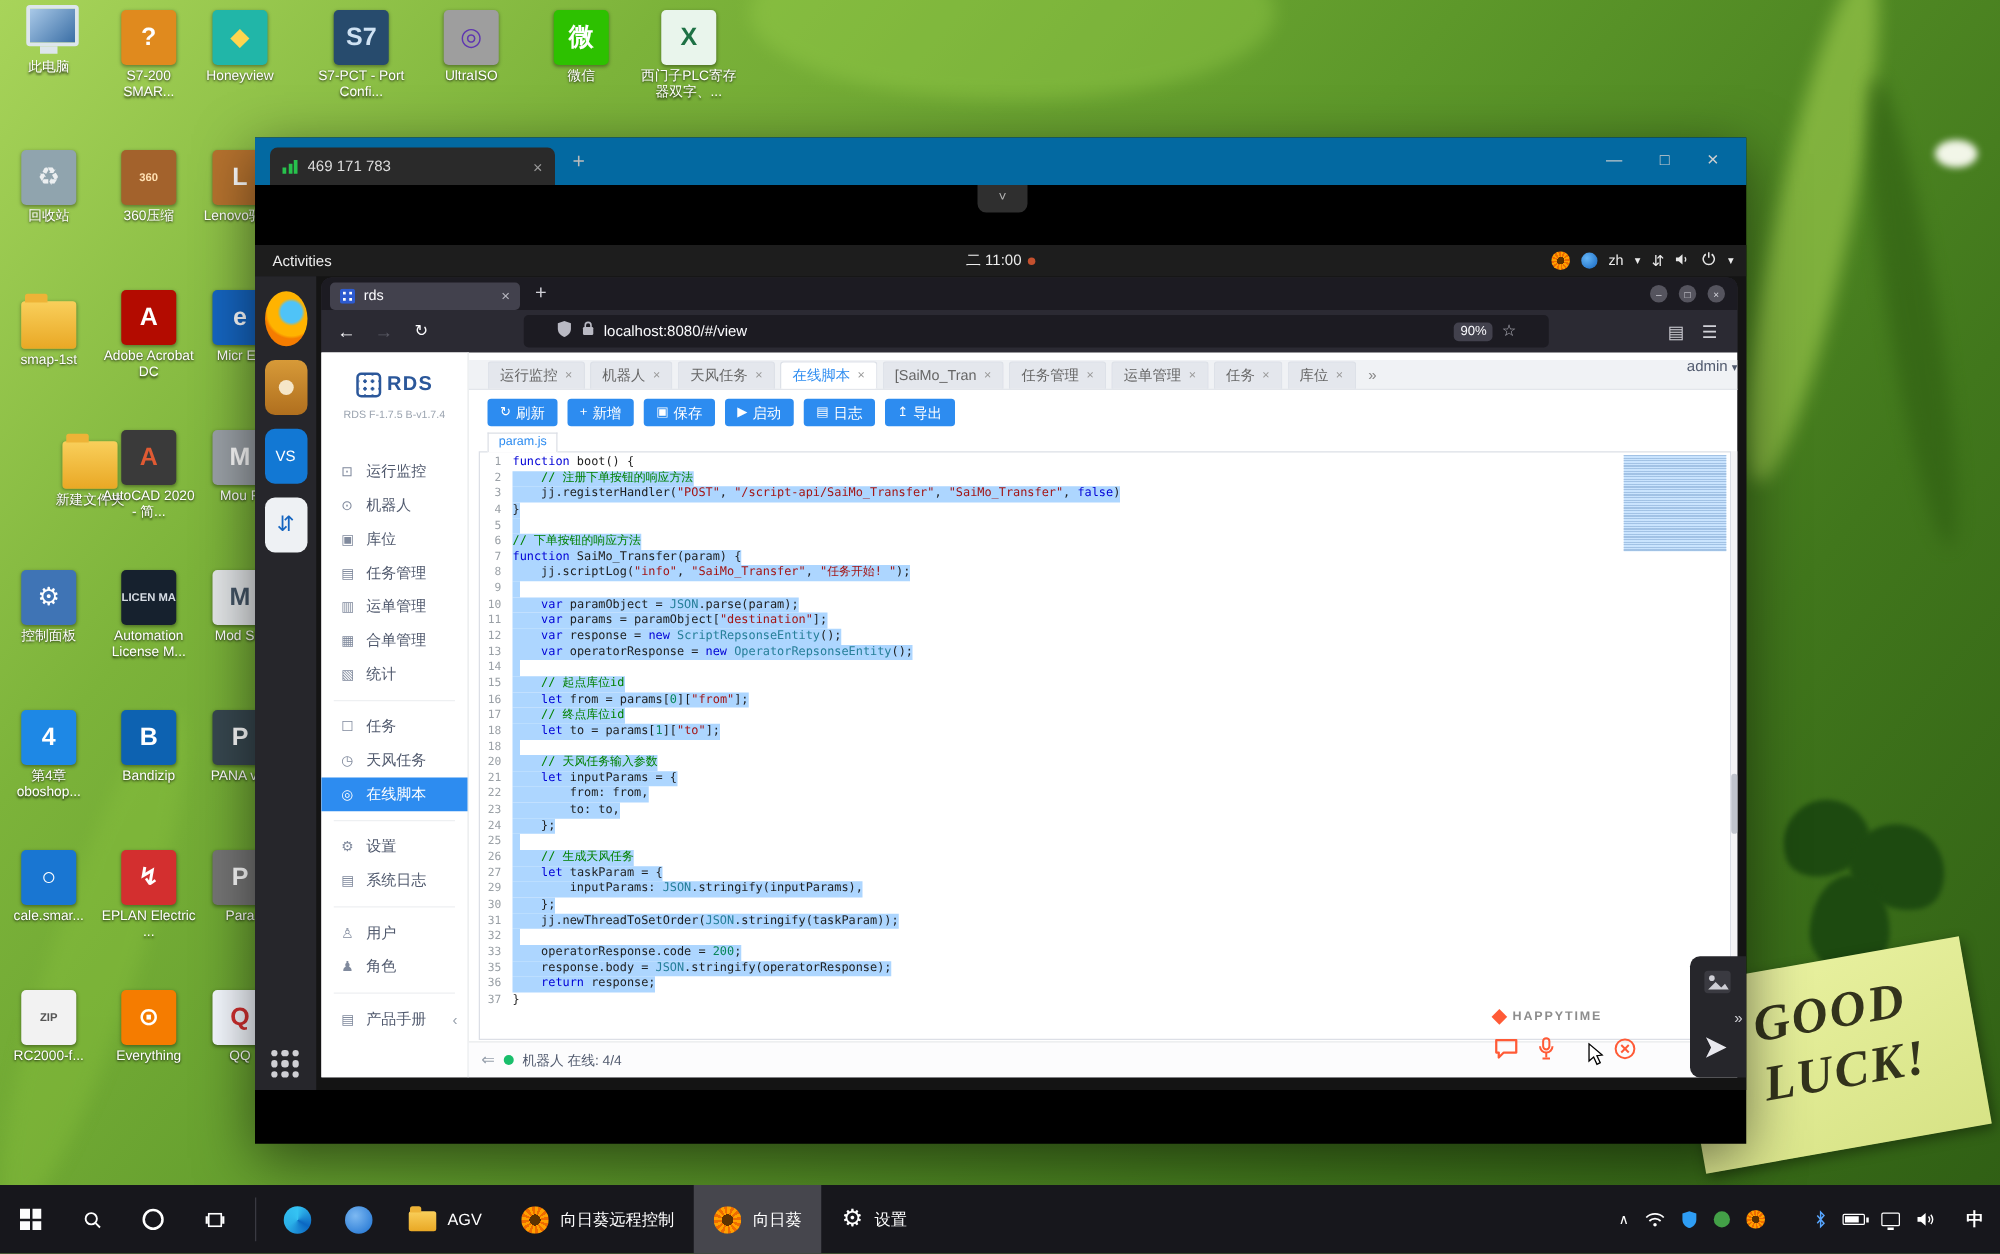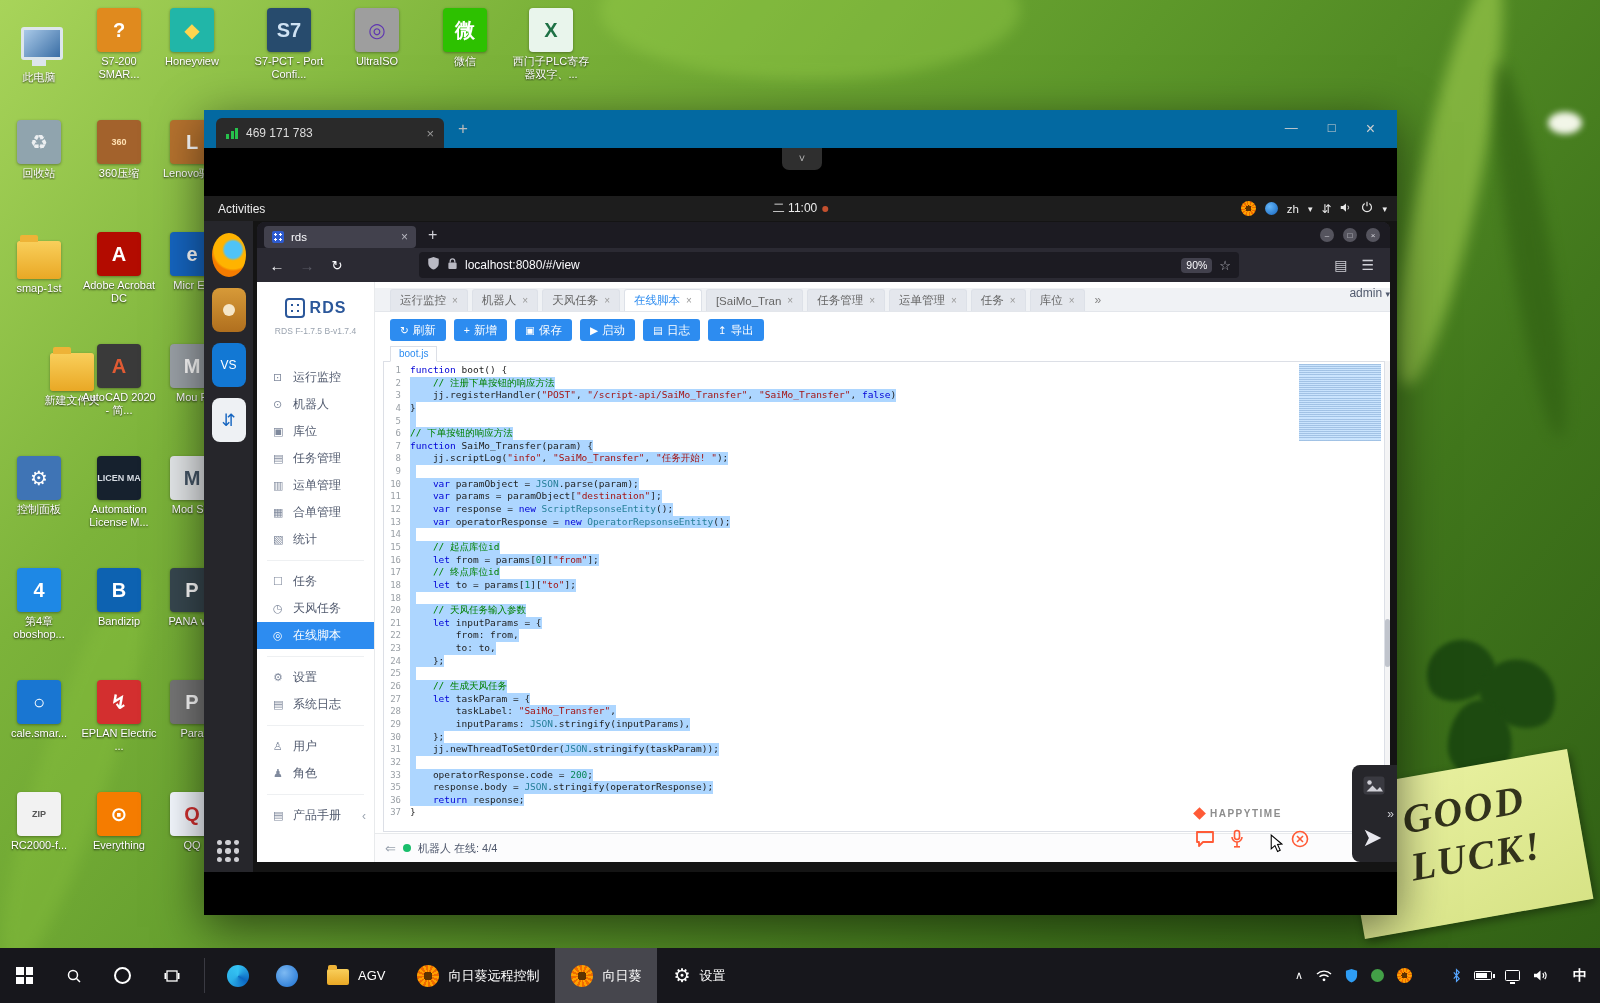--- a/index.html
+++ b/index.html
@@ -62,21 +62,21 @@
   .ff-tab { margin:3px 0 0 7px; height:22px; width:152px; background:#42414d; border-radius:4px; display:flex; align-items:center; padding:0 8px; gap:7px; }
   .ff-favicon { width:12px; height:12px; border-radius:2px; background:#2d5bd0; background-image:radial-gradient(#fff 1.1px,transparent 1.1px); background-size:5px 5px; background-position:1px 1px; }
   .ff-tab-title { color:#fbfbfe; font-size:11.5px; flex:1; }
   .ff-tab-x { color:#b8b8c1; font-size:12px; }
   .ff-newtab { color:#d0d0d7; font-size:16px; margin-left:12px; }
   .ff-wctrls { margin-left:auto; display:flex; gap:9px; padding-right:10px; }
   .ff-wc { width:14px; height:14px; border-radius:50%; background:#55545e; color:#d8d8df; font-size:8px; display:flex; align-items:center; justify-content:center; }
   .ff-navbar { position:absolute; left:0; top:26px; right:0; height:34px; background:#2b2a33; display:flex; align-items:center; padding:0 10px; gap:10px; }
   .nav-ic { font-size:15px; color:#fbfbfe; width:20px; text-align:center; }
   .nav-ic.dim { color:#5b5b66; }
-  .urlbar { margin-left:62px; width:820px; height:26px; background:#1c1b22; border-radius:4px; display:flex; align-items:center; padding:0 8px; gap:7px; }
+  .urlbar { margin-left:62px; width:820px; height:26px; background:#1c1b22; border-radius:4px; display:flex; align-items:center; padding:0 26px; gap:7px; }
   .url-text { color:#fbfbfe; font-size:12px; flex:1; }
   .zoom-chip { background:#42414d; color:#fbfbfe; font-size:10.5px; border-radius:4px; padding:1.5px 5px; }
   .url-star { color:#b9b9c3; font-size:13px; }
   .ff-right-ics { margin-left:auto; display:flex; gap:14px; color:#d0d0d7; font-size:14px; padding-right:6px; }
 
   
   .ff-content { position:absolute; left:0; top:60px; right:0; bottom:0; background:#fff; color:#333; }
   .sidebar { position:absolute; left:0; top:0; width:118px; bottom:0; background:#fff; border-right:1px solid #e8eaec; }
   .logo-row { display:flex; align-items:center; justify-content:center; gap:5px; margin-top:16px; }
   .logo-dots { width:20px; height:20px; border:2px solid #2b579a; border-radius:4px; background-image:radial-gradient(#2b579a 1.4px,transparent 1.4px); background-size:6px 6px; background-position:2px 2px; }
@@ -173,21 +173,21 @@
   <div class="clover" style="left:1480px;top:660px;width:78px;height:66px;transform:rotate(25deg)"></div>
   <div class="clover" style="left:1448px;top:700px;width:64px;height:78px;transform:rotate(2deg)"></div>
 </div>
 
 <div id="sticky-note">
   <div class="note-line">GOOD</div>
   <div class="note-line">LUCK!</div>
 </div>
 
 <div id="desktop-icons">
-    <div class="dicon" style="left: 0px; top: 24px;">
+    <div class="dicon" style="left: 0px; top: 1px;">
       <div class="dbox pc"></div>
       <div class="dlabel">此电脑</div>
     </div>
     <div class="dicon" style="left: 80px; top: 8px;">
       <div class="dbox plain" style="background: rgb(224, 138, 30);">
         <span class="dglyph" style="color: rgb(255, 255, 255);">?</span>
       </div>
       <div class="dlabel">S7-200 SMAR...</div>
     </div>
     <div class="dicon" style="left: 153px; top: 8px;">
@@ -586,21 +586,21 @@
             <div class="tb-button">
               <span class="ic">▤</span>
               <span>日志</span>
             </div>
             <div class="tb-button">
               <span class="ic">↥</span>
               <span>导出</span>
             </div>
           </div>
 
-        <div class="filetab">boot.js</div>
+        <div class="filetab">param.js</div>
 
         <div class="editor">
           <div id="code-lines">
               <div class="cl">
                 <span class="ln">1</span>
                 <span class="ct"><span class="k">function</span> boot() {</span>
               </div>
               <div class="cl">
                 <span class="ln">2</span>
                 <span class="ct sel">    <span class="c">// 注册下单按钮的响应方法</span></span>
@@ -697,24 +697,20 @@
                 <span class="ln">25</span>
                 <span class="ct sel">&nbsp;</span>
               </div>
               <div class="cl">
                 <span class="ln">26</span>
                 <span class="ct sel">    <span class="c">// 生成天风任务</span></span>
               </div>
               <div class="cl">
                 <span class="ln">27</span>
                 <span class="ct sel">    <span class="k">let</span> taskParam = {</span>
-              </div>
-              <div class="cl">
-                <span class="ln">28</span>
-                <span class="ct sel">        taskLabel: <span class="s">"SaiMo_Transfer"</span>,</span>
               </div>
               <div class="cl">
                 <span class="ln">29</span>
                 <span class="ct sel">        inputParams: <span class="t">JSON</span>.stringify(inputParams),</span>
               </div>
               <div class="cl">
                 <span class="ln">30</span>
                 <span class="ct sel">    };</span>
               </div>
               <div class="cl">

